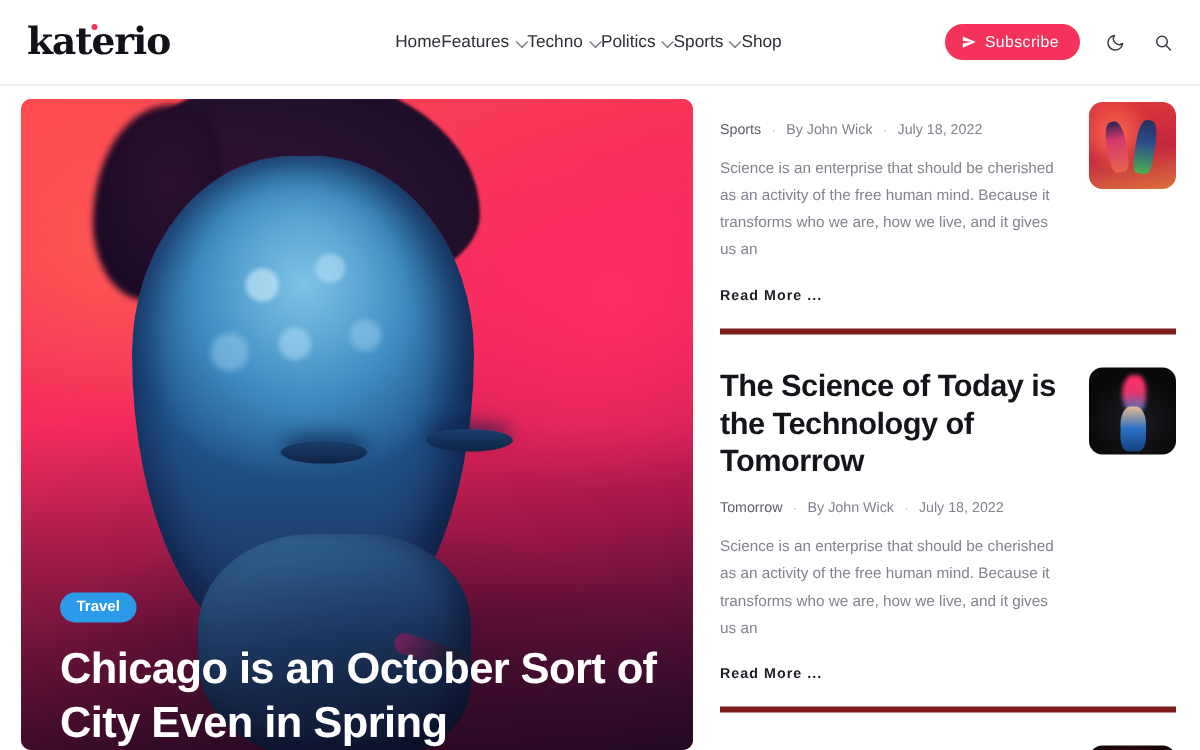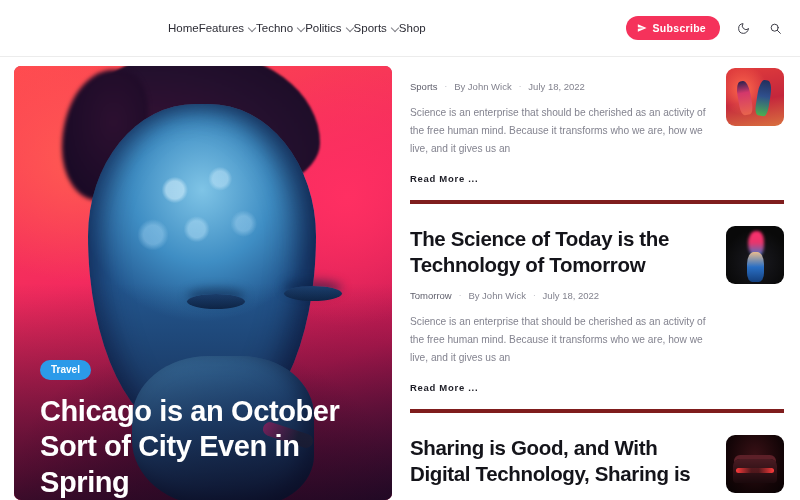--- a/index.html
+++ b/index.html
@@ -75,21 +75,21 @@
     gap: 14px;
   }
   .subscribe {
     background: #f5325b;
     color: #fff;
     border: none;
     border-radius: 999px;
     height: 24px;
     padding: 0 14px 0 11px;
     font-size: 10.5px;
-    font-weight: 700;
+    font-weight: 400;
     letter-spacing: .3px;
     display: flex;
     align-items: center;
     gap: 6px;
     cursor: pointer;
     font-family: "Liberation Sans", sans-serif;
   }
   .icon-btn {
     width: 18px; height: 18px;
     display: flex; align-items: center; justify-content: center;
@@ -100,21 +100,21 @@
   
   .content {
     display: flex;
     gap: 18px;
     padding: 9px 16px 0 14px;
     height: 443px;
   }
 
   
   .hero {
-    width: 378px;
+    width: 448px;
     height: 434px;
     border-radius: 7px;
     overflow: hidden;
     position: relative;
     flex: none;
     cursor: pointer;
     background: #c4224a;
   }
   .hero-photo { position: absolute; inset: 0; }
   .hero-bg {
@@ -332,20 +332,24 @@
     position: absolute; left: 10px; top: 33px;
     width: 38px; height: 5px;
     border-radius: 3px;
     background: linear-gradient(90deg, #ff3b3b 0%, rgba(255,59,59,.15) 40%, rgba(255,59,59,.15) 60%, #ff3b3b 100%);
   }
 </style>
 </head>
 <body>
 
 <div class="header">
+  <div class="logo">
+    <span>katerio</span>
+    <span class="dot"></span>
+  </div>
 
   <nav class="nav">
     <div class="nav-item">
       <span>Home</span>
     </div>
     <div class="nav-item">
       <span>Features</span>
       <span class="caret"></span>
     </div>
     <div class="nav-item">

